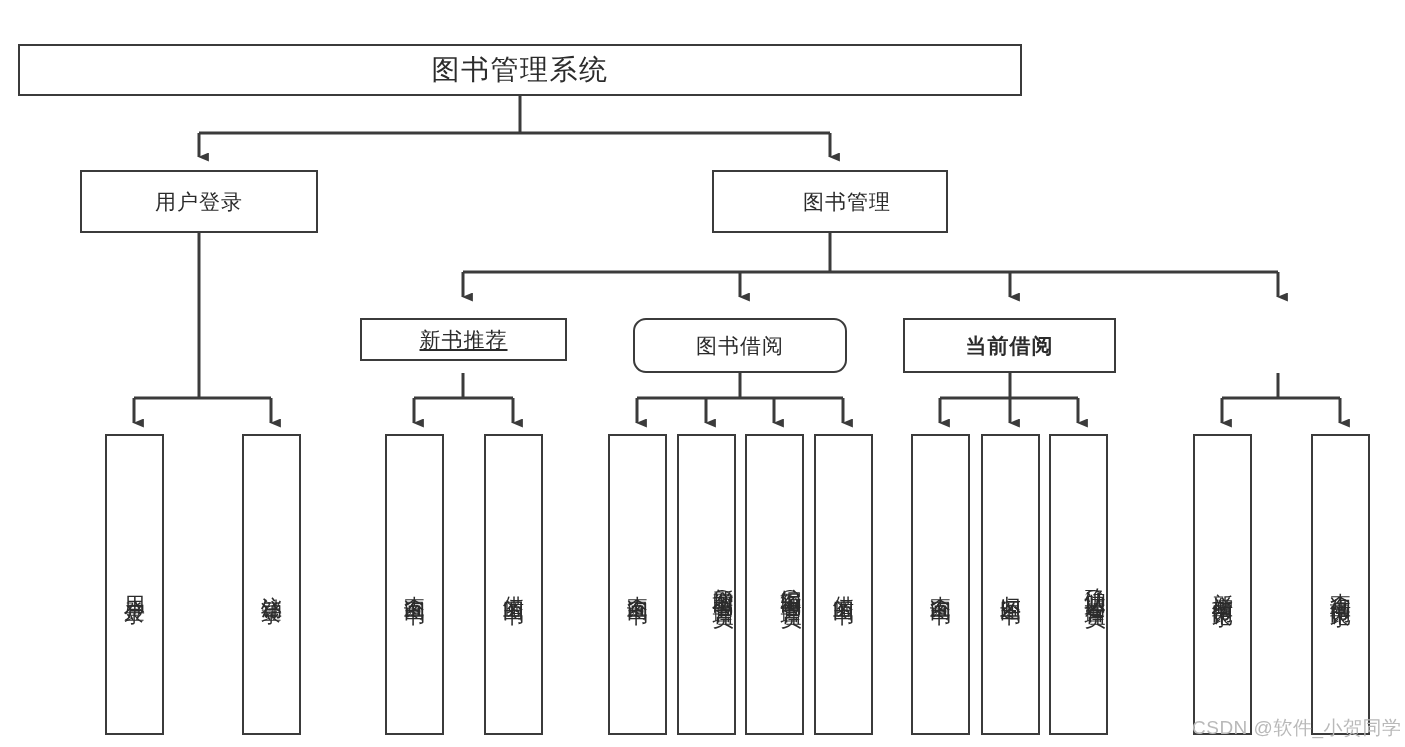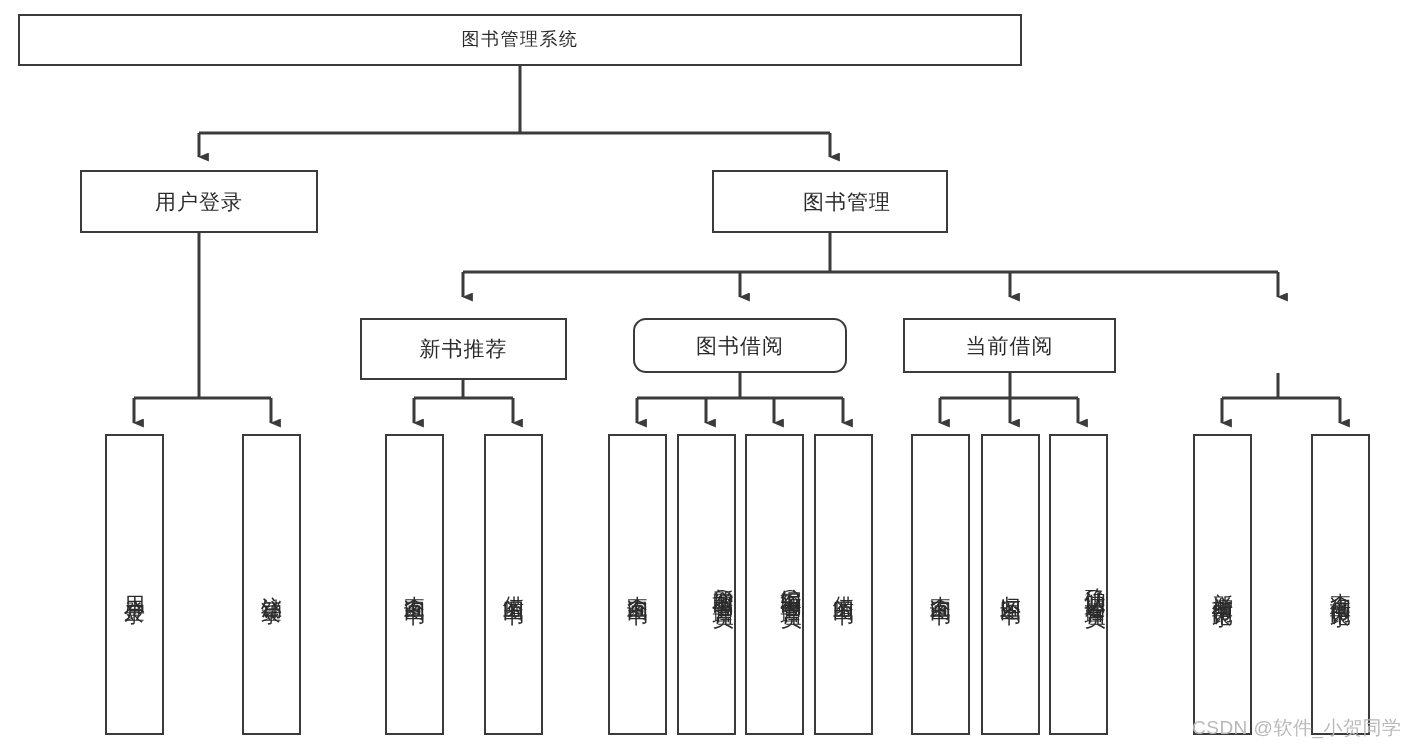--- a/index.html
+++ b/index.html
@@ -34,22 +34,23 @@
     align-items: center;
     justify-content: center;
     color: #2b2b2b;
   }
   .node.horiz {
     font-size: 21px;
     letter-spacing: 1px;
     line-height: 1.2;
   }
   .node.root {
-    font-size: 18px;
+    font-size: 28px;
     letter-spacing: 1.5px;
+    margin-top: 30px;
   }
   .node.leaf {
     font-size: 21px;
     writing-mode: vertical-rl;
     text-orientation: upright;
     letter-spacing: 3px;
     line-height: 1.05;
     padding-top: 6px;
     padding-bottom: 6px;
   }
@@ -117,23 +118,23 @@
       <path d="M 1222 398 L 1222 423" marker-end="url(#arrow)"></path>
       <path d="M 1340 398 L 1340 423" marker-end="url(#arrow)"></path>
     </g>
   </svg>
 
   <div class="node root horiz" style="left:18px; top:14px; width:1004px; height:52px;">图书管理系统</div>
 
   <div class="node horiz" style="left:80px; top:170px; width:238px; height:63px;">用户登录</div>
   <div class="node horiz" style="left:712px; top:170px; width:236px; height:63px;padding-left:34px;">图书管理</div>
 
-  <div class="node horiz" style="left:360px; top:318px; width:207px; height:62px;">新书推荐</div>
+  <div class="node horiz" style="left:360px; top:318px; width:207px; height:43px;text-decoration:underline;">新书推荐</div>
   <div class="node horiz" style="left:633px; top:318px; width:214px; height:55px;border-radius:13px;">图书借阅</div>
-  <div class="node horiz" style="left:903px; top:318px; width:213px; height:55px;">当前借阅</div>
+  <div class="node horiz" style="left:903px; top:318px; width:213px; height:55px;font-weight:bold;">当前借阅</div>
 
   <div class="node leaf" style="left:105px; top:434px; width:59px; height:301px;">用户登录</div>
   <div class="node leaf" style="left:242px; top:434px; width:59px; height:301px;">注销登录</div>
 
   <div class="node leaf" style="left:385px; top:434px; width:59px; height:301px;">查询图书</div>
   <div class="node leaf" style="left:484px; top:434px; width:59px; height:301px;">借阅图书</div>
 
   <div class="node leaf" style="left:608px; top:434px; width:59px; height:301px;">查询图书</div>
   <div class="node leaf topalign" style="left:677px; top:434px; width:59px; height:301px;">新增图书（管理员）</div>
   <div class="node leaf topalign" style="left:745px; top:434px; width:59px; height:301px;">编辑图书（管理员）</div>

